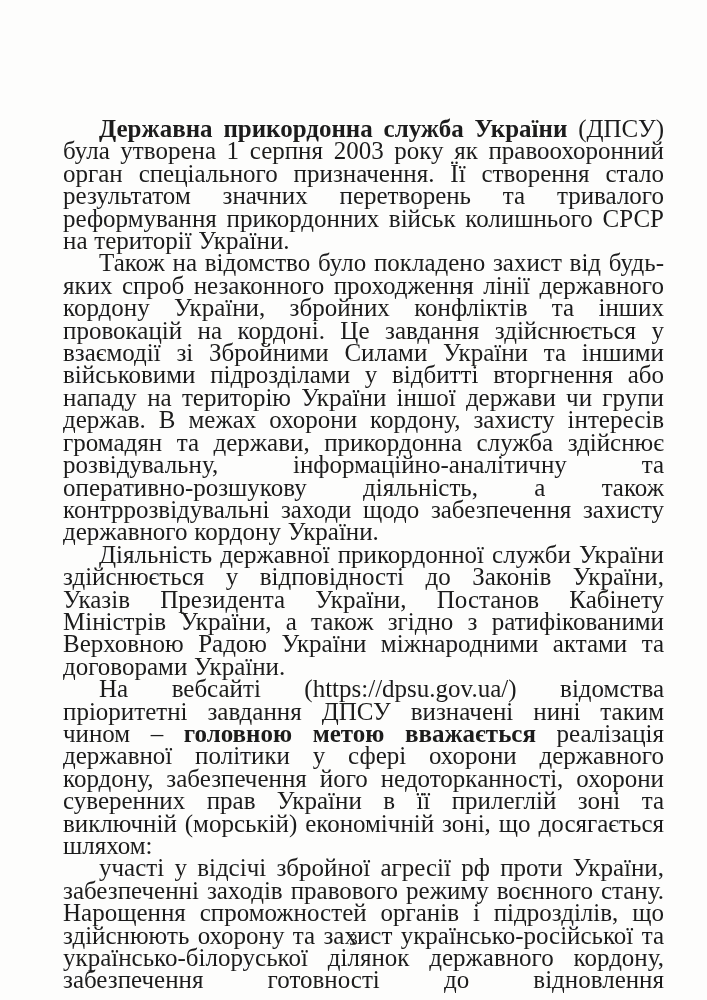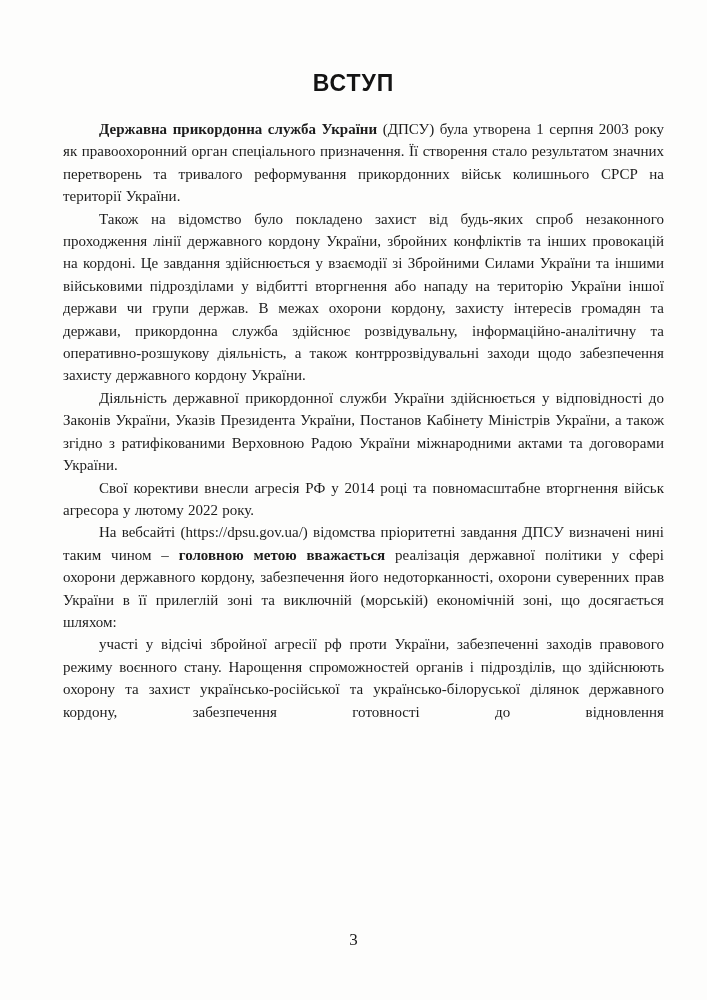--- a/index.html
+++ b/index.html
@@ -26,21 +26,21 @@
     font-size: 23px;
     letter-spacing: 1px;
     color: #141414;
   }
   .doc-body {
     position: absolute;
     top: 118px;
     left: 63px;
     width: 601px;
     font-family: "Liberation Serif", serif;
-    font-size: 15px;
+    font-size: 25px;
     line-height: 22.4px;
     text-align: justify;
     color: #1c1c1c;
   }
   .doc-body p {
     margin: 0;
     padding: 0;
     text-indent: 36px;
     word-spacing: 0.5px;
   }
@@ -59,25 +59,23 @@
     text-align: center;
     font-family: "Liberation Serif", serif;
     font-size: 17px;
     color: #222222;
   }
 </style>
 </head>
 <body>
 
 <div class="page">
-  <div class="doc-title">ВСТУП</div>
 
   <div class="doc-body">
       <p><span class="bold">Державна прикордонна служба України</span><span> (ДПСУ) була утворена 1 серпня 2003 року як правоохоронний орган спеціального призначення. Її створення стало результатом значних перетворень та тривалого реформування прикордонних військ колишнього СРСР на території України.</span></p>
       <p><span>Також на відомство було покладено захист від будь-яких спроб незаконного проходження лінії державного кордону України, збройних конфліктів та інших провокацій на кордоні. Це завдання здійснюється у взаємодії зі Збройними Силами України та іншими військовими підрозділами у відбитті вторгнення або нападу на територію України іншої держави чи групи держав. В межах охорони кордону, захисту інтересів громадян та держави, прикордонна служба здійснює розвідувальну, інформаційно-аналітичну та оперативно-розшукову діяльність, а також контррозвідувальні заходи щодо забезпечення захисту державного кордону України.</span></p>
       <p><span>Діяльність державної прикордонної служби України здійснюється у відповідності до Законів України, Указів Президента України, Постанов Кабінету Міністрів України, а також згідно з ратифікованими Верховною Радою України міжнародними актами та договорами України.</span></p>
-      <p><span>Свої корективи внесли агресія РФ у 2014 році та повномасштабне вторгнення військ агресора у лютому 2022 року.</span></p>
       <p><span>На вебсайті (https://dpsu.gov.ua/) відомства пріоритетні завдання ДПСУ визначені нині таким чином – </span><span class="bold">головною метою вважається</span><span> реалізація державної політики у сфері охорони державного кордону, забезпечення його недоторканності, охорони суверенних прав України в її прилеглій зоні та виключній (морській) економічній зоні, що досягається шляхом:</span></p>
       <p class="continued"><span>участі у відсічі збройної агресії рф проти України, забезпеченні заходів правового режиму воєнного стану. Нарощення спроможностей органів і підрозділів, що здійснюють охорону та захист українсько-російської та українсько-білоруської ділянок державного кордону, забезпечення готовності до відновлення</span></p>
     </div>
 
   <div class="page-number">3</div>
 </div>
 
 </body></html>

